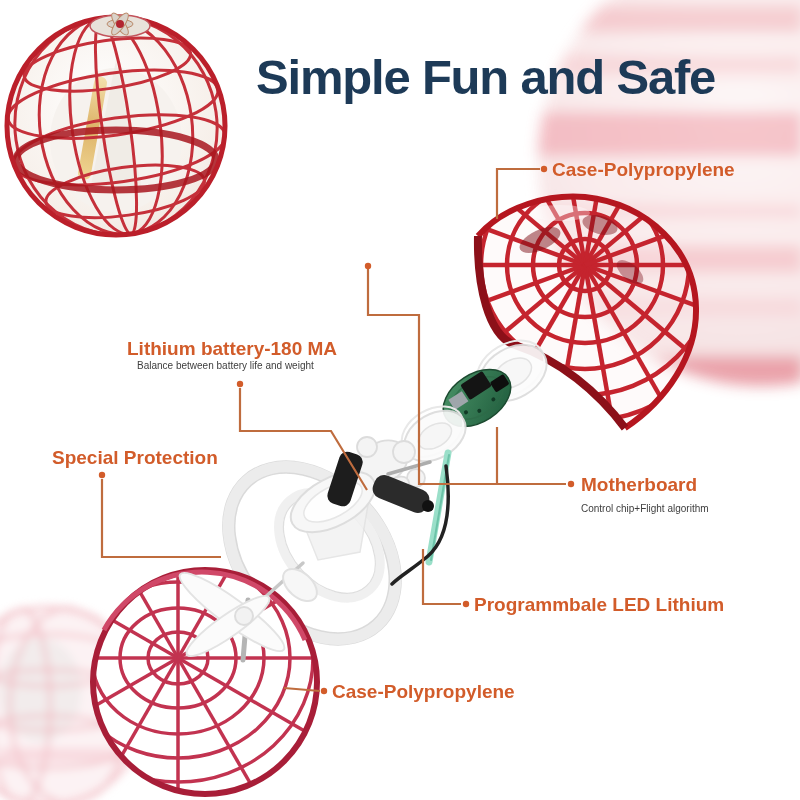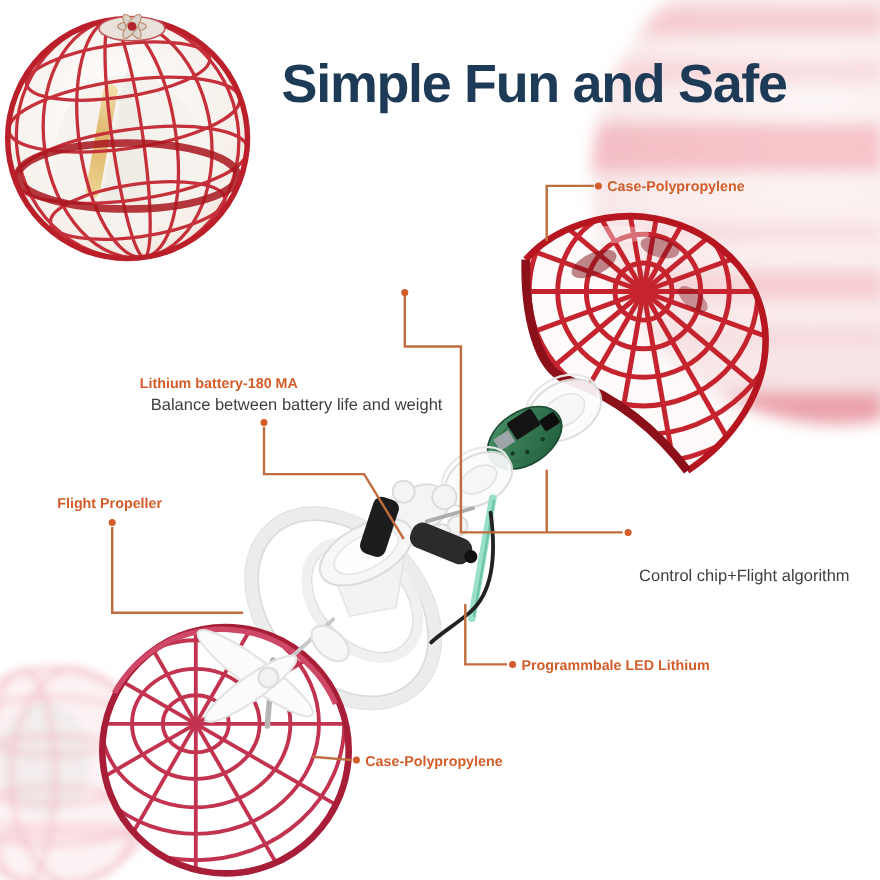--- a/index.html
+++ b/index.html
@@ -1,24 +1,24 @@
 <!DOCTYPE html>
 <html style="--accent: #d25c2a; --leader: #bf6c3e; --title: #1d3a57; --subtitle: #3e3e3e; --case-red: #c1272d; --pcb-green: #2f7a50; --led-teal: #9adfc9;"><head>
 <meta charset="utf-8">
 <style>
   html,body{margin:0;padding:0;background:#fff;}
   .stage{position:relative;width:800px;height:800px;background:#fff;overflow:hidden;
          font-family:"Liberation Sans",sans-serif;}
   .art{position:absolute;left:0;top:0;width:800px;height:800px;}
   .title{position:absolute;left:256px;top:49px;font-size:49px;font-weight:bold;
          letter-spacing:-1.2px;color:var(--title,#1d3a57);white-space:nowrap;z-index:5;}
-  .lbl{position:absolute;font-size:13px;font-weight:bold;color:var(--accent,#d4602c);
+  .lbl{position:absolute;font-size:19px;font-weight:bold;color:var(--accent,#d4602c);
        white-space:nowrap;z-index:5;line-height:24px;}
   .lbl.wrap{white-space:normal;width:160px;}
-  .sub{position:absolute;font-size:15px;font-weight:normal;color:var(--subtitle,#3e3e3e);
+  .sub{position:absolute;font-size:10px;font-weight:normal;color:var(--subtitle,#3e3e3e);
        white-space:nowrap;z-index:5;text-align:right;}
   .leader{stroke:var(--leader,#bf6c3e);stroke-width:2.2;fill:none;}
   .dot{fill:var(--accent,#cc5f2a);stroke:none;}
 </style>
 </head>
 <body>
 
 <div class="stage">
 
 <svg class="art" viewBox="0 0 800 800">
@@ -271,20 +271,21 @@
 </svg>
 
   <div class="title">Simple Fun and Safe</div>
 
   <div class="lbl" style="left:552px;top:158px">Case-Polypropylene</div>
 
 
   <div class="lbl" style="left:127px;top:337px">Lithium battery-180 MA</div>
   <div class="sub" style="left:137px;top:360px">Balance between battery life and weight</div>
 
-  <div class="lbl" style="left:52px;top:446px">Flight Propeller</div>
-
-  <div class="sub" style="left:581px;top:515px">Control chip+Flight algorithm</div>
+  <div class="lbl" style="left:52px;top:446px">Special Protection</div>
+
+  <div class="lbl" style="left:581px;top:473px">Motherboard</div>
+  <div class="sub" style="left:581px;top:503px">Control chip+Flight algorithm</div>
 
   <div class="lbl" style="left:474px;top:593px">Programmbale LED Lithium</div>
 
   <div class="lbl" style="left:332px;top:680px">Case-Polypropylene</div>
 </div>
 
 </body></html>

